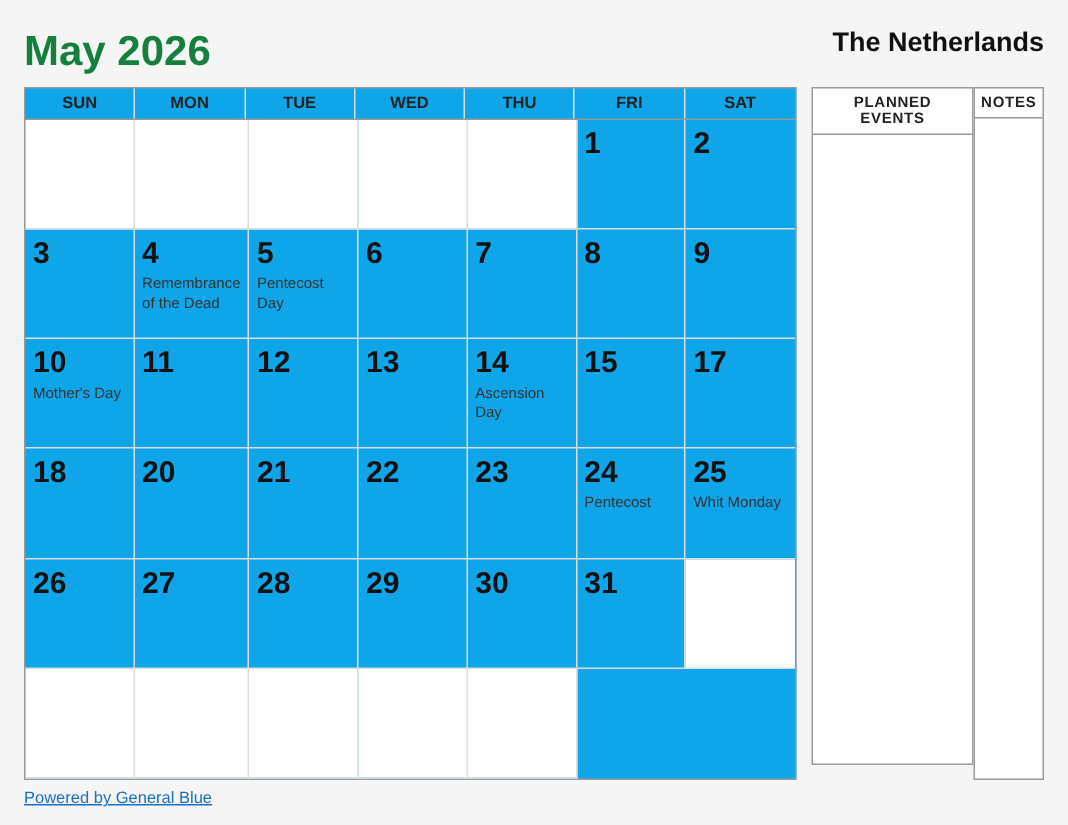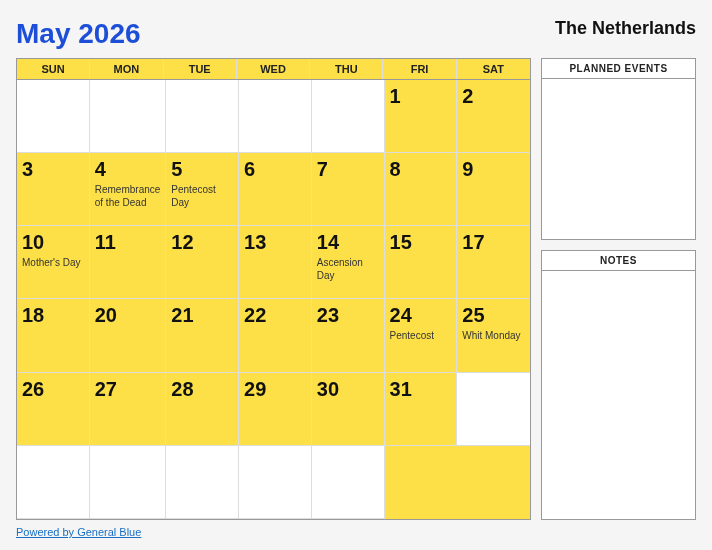--- a/index.html
+++ b/index.html
@@ -23,37 +23,37 @@
     }
     .header {
       display: flex;
       justify-content: space-between;
       align-items: flex-start;
       margin-bottom: 8px;
     }
     .month-title {
       font-size: 28px;
       font-weight: bold;
-      color: #1d4ed8;
+      color: #15803d;
     }
     .country-title {
       font-size: 18px;
       font-weight: bold;
       color: #111;
       text-align: center;
     }
     .main-area {
       display: flex;
       flex: 1;
       gap: 10px;
     }
     .calendar-section {
       flex: 1;
       border: 1px solid #999;
-      background: #fde047;
+      background: #0ea5e9;
       display: flex;
       flex-direction: column;
     }
     .day-headers {
       display: grid;
       grid-template-columns: repeat(7, 1fr);
       border-bottom: 1px solid #999;
     }
     .day-header {
       text-align: center;
@@ -87,21 +87,21 @@
     }
     .event-label {
       font-size: 10px;
       color: #333;
       line-height: 1.3;
       margin-top: 2px;
     }
     .sidebar {
       width: 155px;
       display: flex;
-      flex-direction: column;
+      flex-direction: row;
       gap: 0;
     }
     .sidebar-box {
       border: 1px solid #999;
       background: #fff;
     }
     .sidebar-box-title {
       text-align: center;
       font-size: 10px;
       font-weight: bold;

